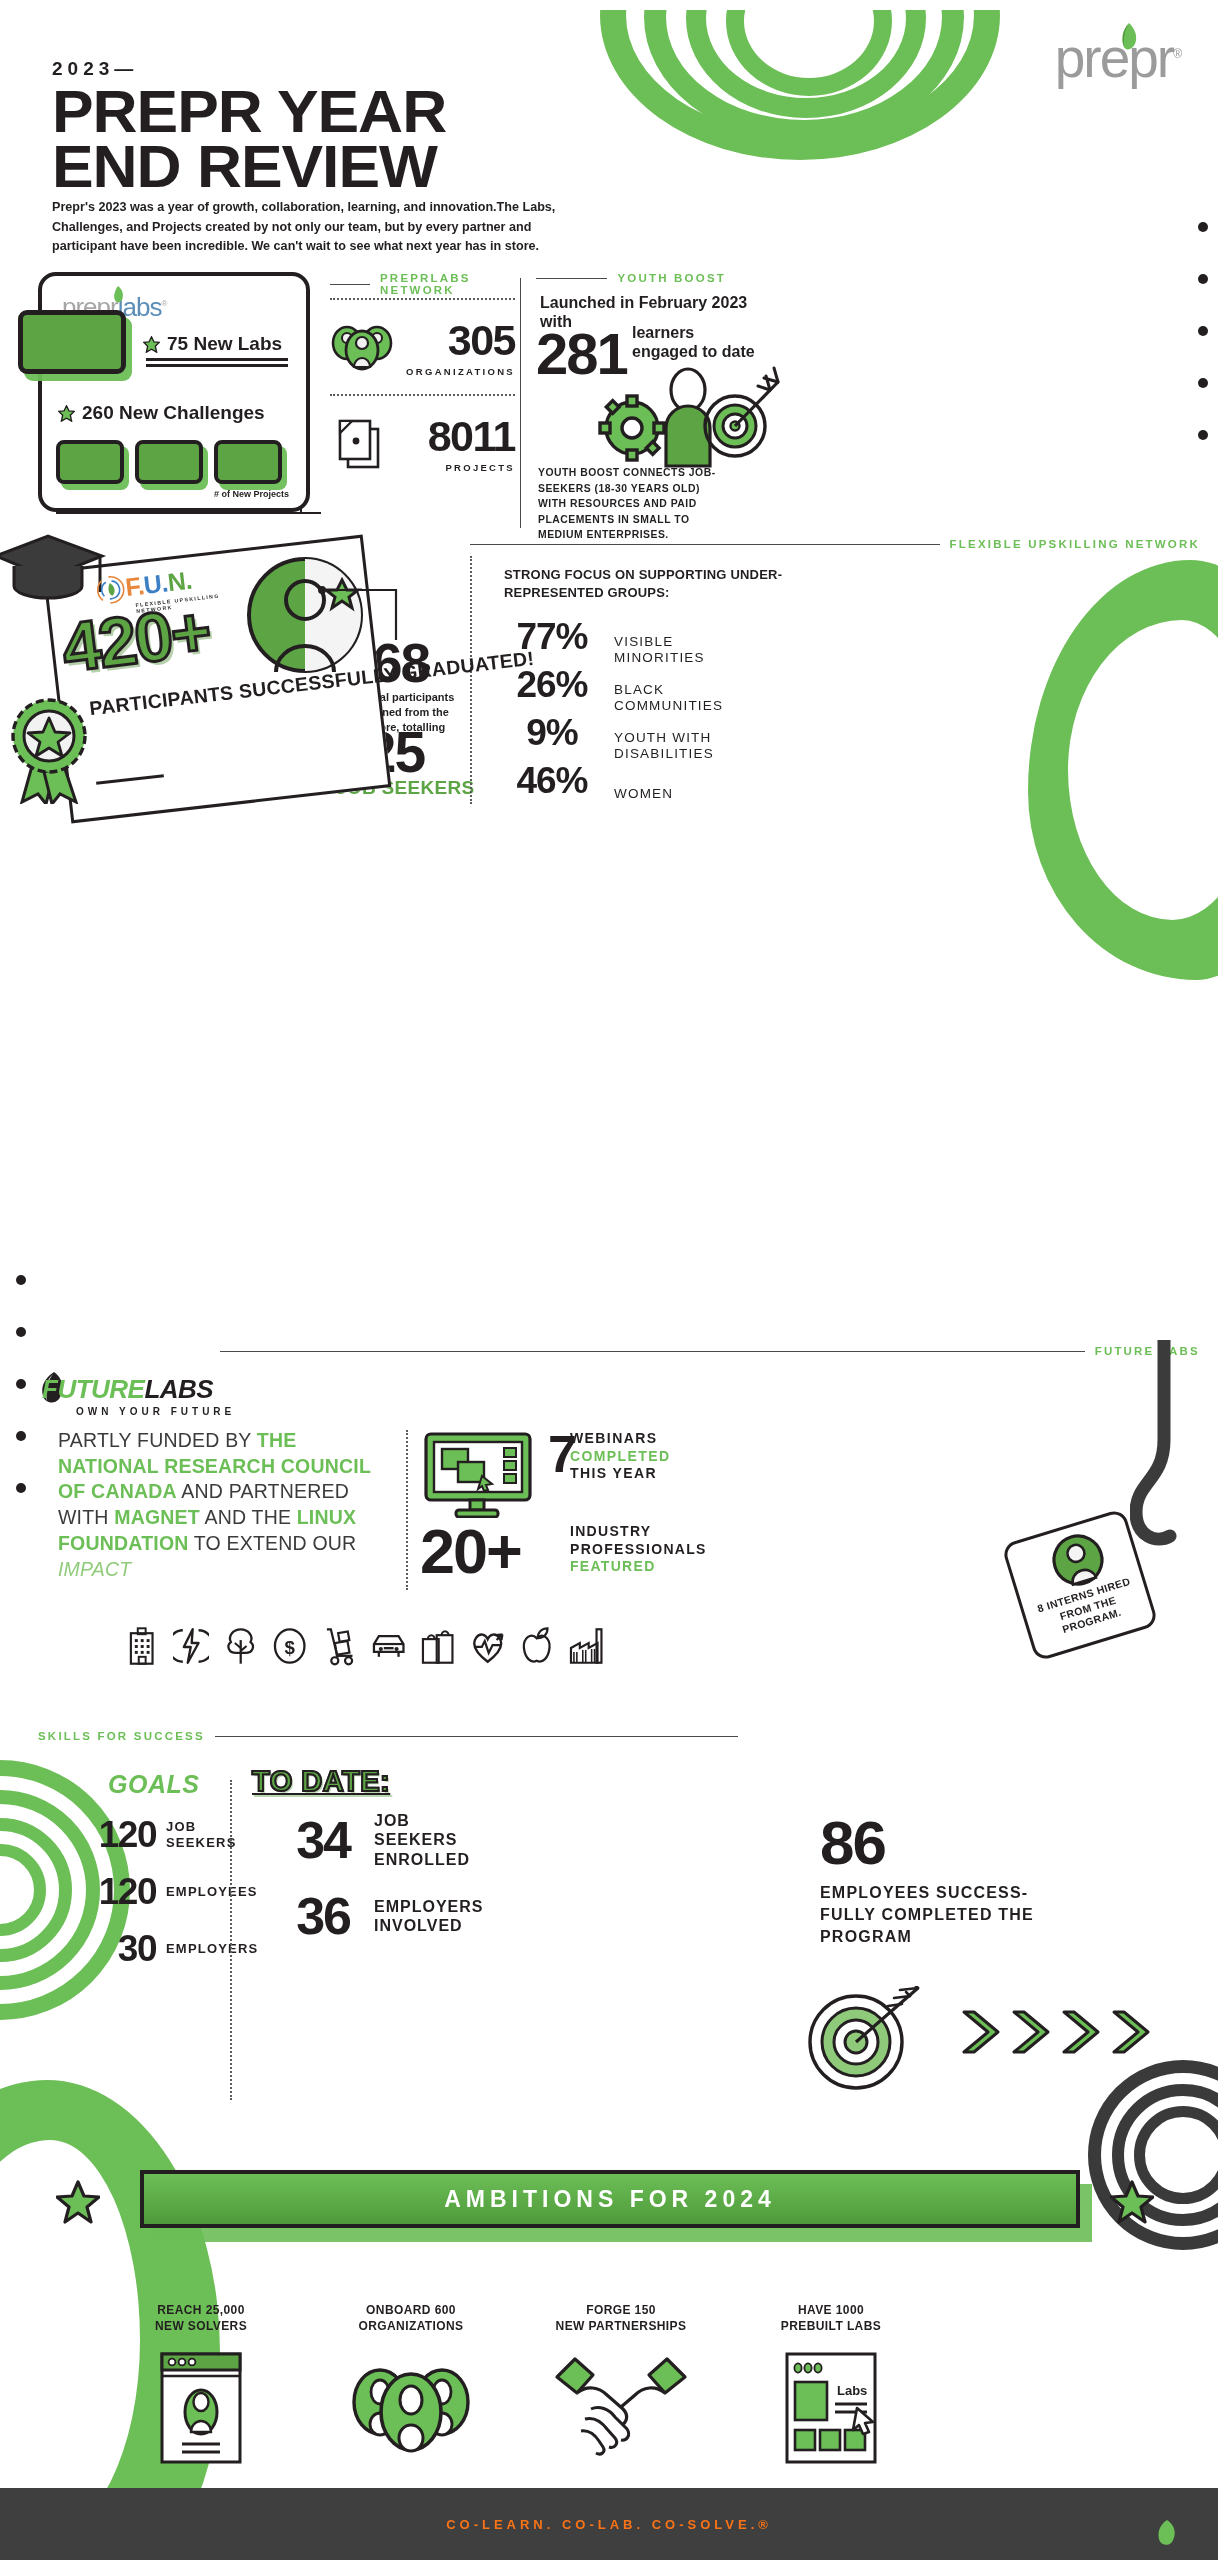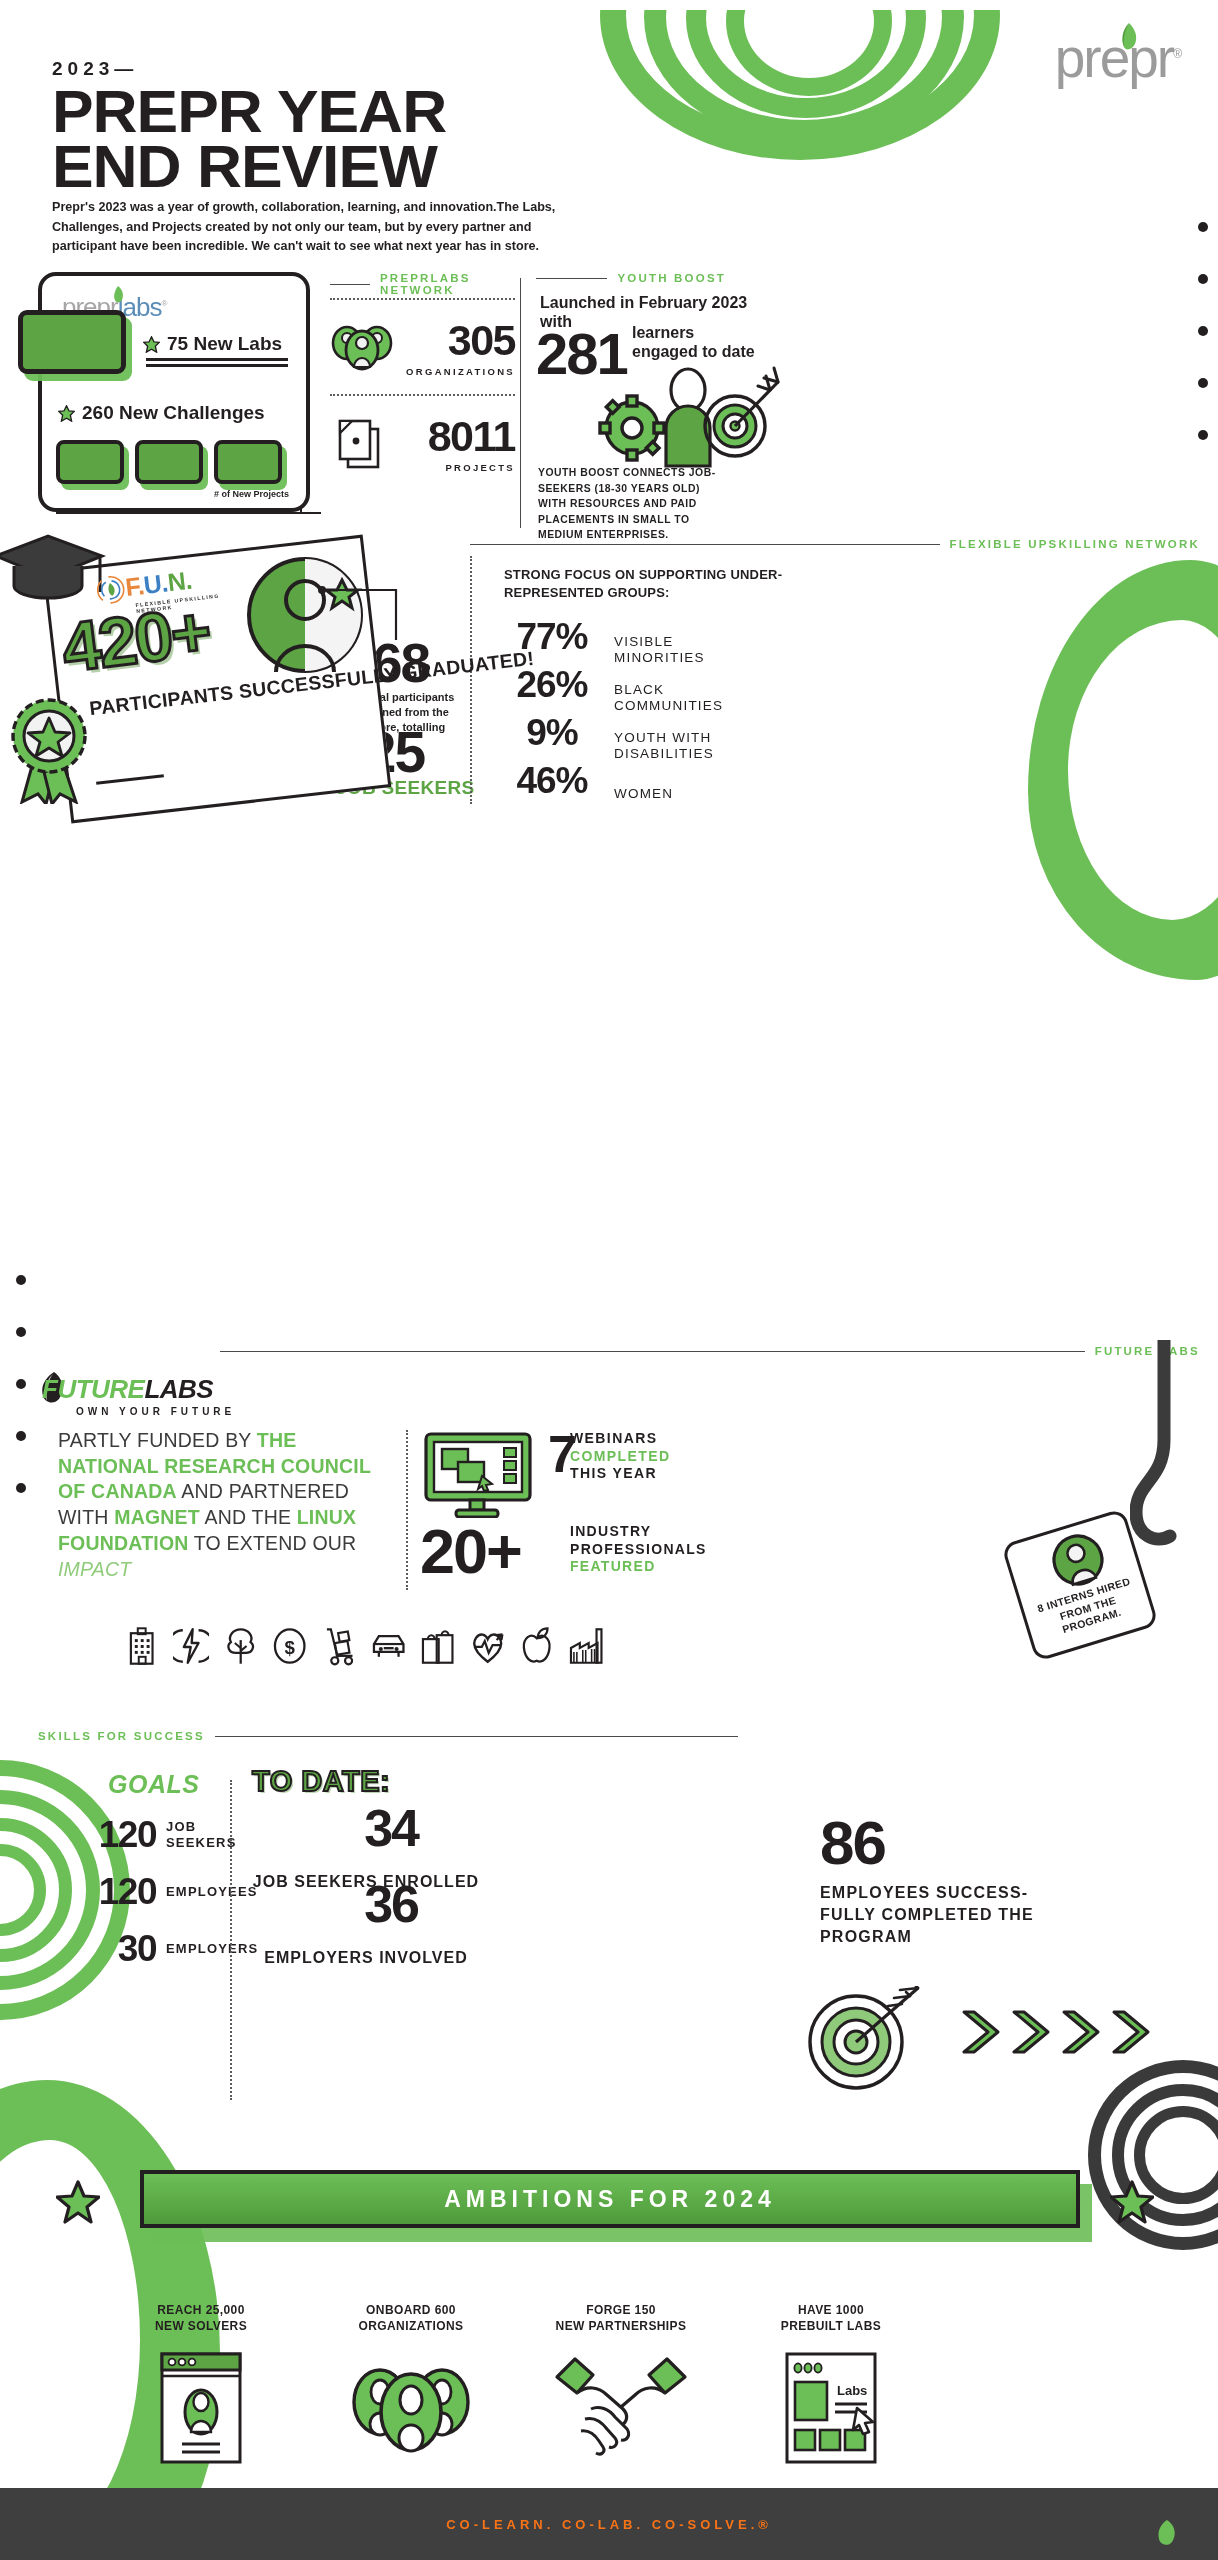--- a/index.html
+++ b/index.html
@@ -358,23 +358,24 @@
 
   .todate-divider {
     position: absolute; left: 230px; top: 1780px; height: 320px;
     border-left: 2.5px dotted #5b5b5b;
   }
   .todate-title {
     position: absolute; left: 252px; top: 1765px;
     font-size: 29px; font-weight: 900; color: #5da544;
     -webkit-text-stroke: 2px #231f20; letter-spacing: 0.5px;
     text-shadow: 2px 2px 0 rgba(120,170,100,0.5);
+    text-decoration: underline;
   }
   .todate-list { position: absolute; left: 246px; top: 1802px; width: 240px; }
-  .td-row { display: flex; align-items: center; gap: 18px; height: 76px; flex-direction: column; }
+  .td-row { display: flex; align-items: center; gap: 24px; height: 76px; }
   .td-num { font-size: 52px; font-weight: 900; letter-spacing: -2px; min-width: 104px; text-align: right; line-height:1;}
   .td-lab { font-size: 16px; font-weight: 800; letter-spacing: 1px; line-height: 1.2; }
 
   .n86 {
     position: absolute; left: 820px; top: 1812px;
     font-size: 62px; font-weight: 900; letter-spacing: -2px; line-height: 1;
   }
   .n86lab {
     position: absolute; left: 820px; top: 1882px; width: 250px;
     font-size: 16px; font-weight: 800; letter-spacing: 1.2px; line-height: 1.38;

